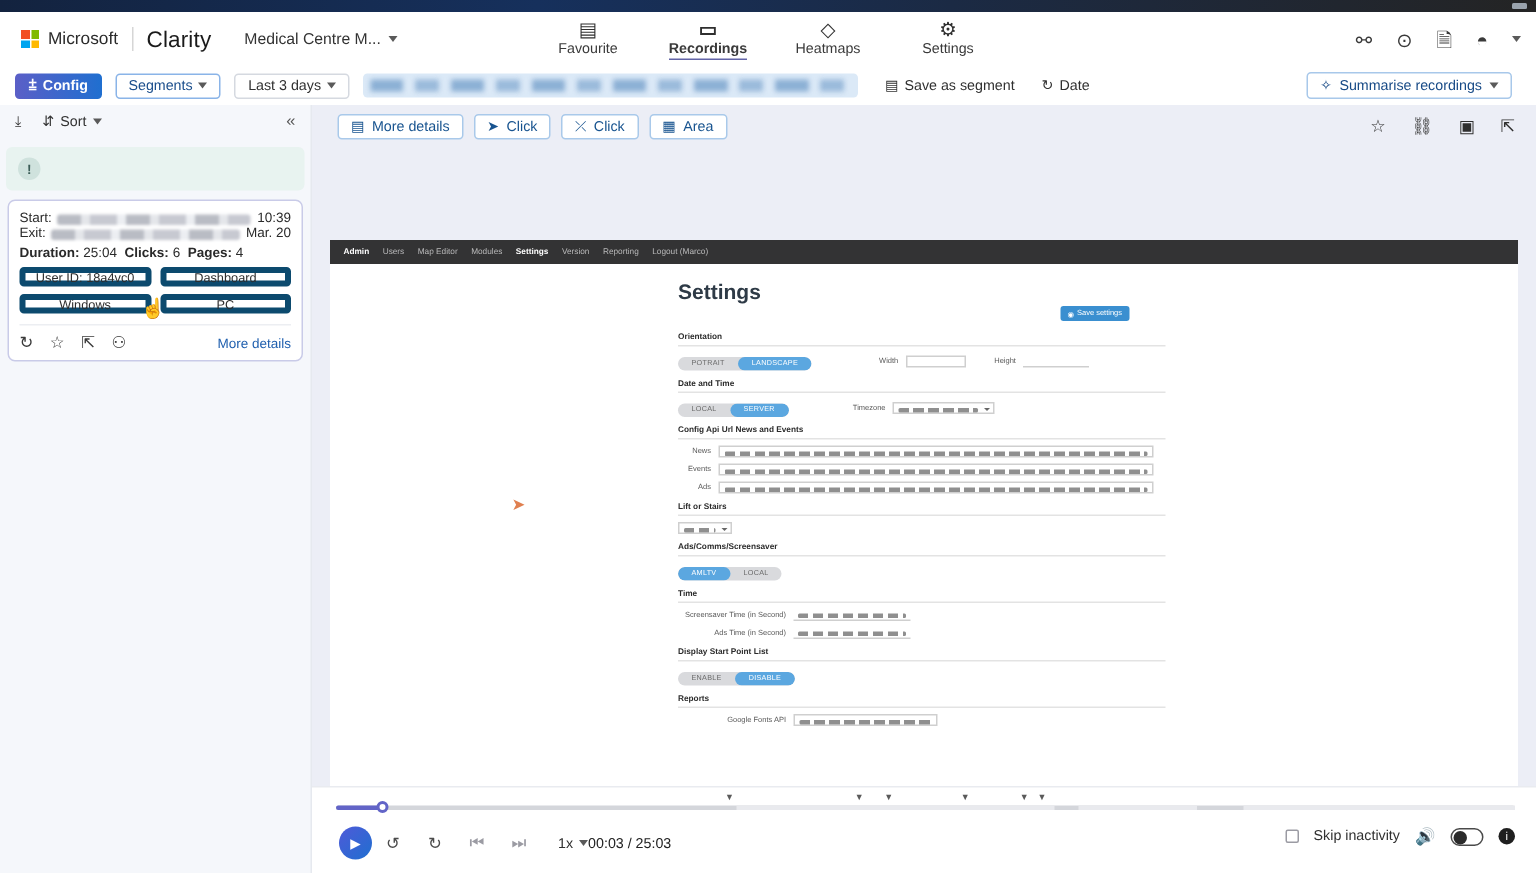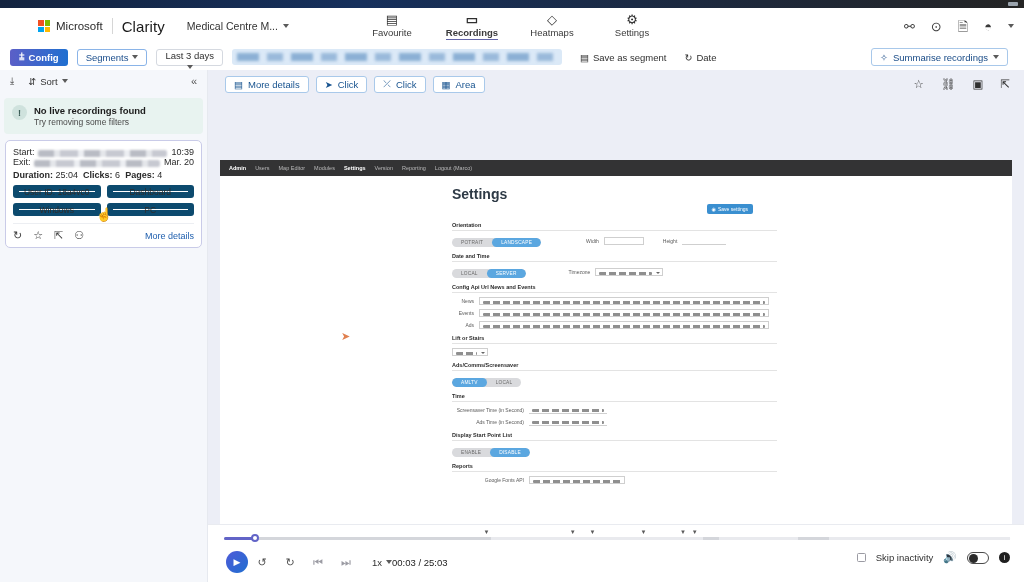--- a/index.html
+++ b/index.html
@@ -17,21 +17,21 @@
     background:linear-gradient(90deg,#13233f 0%,#16305c 35%,#1b2a44 62%,#242424 100%);
   }
   .browser-strip .win-btn{
     position:absolute; right:6px; top:2px; width:10px; height:4px;
     background:#9aa3ad; border-radius:1px;
   }
 
   
   .header{
     position:absolute; left:0; top:8px; width:1024px; height:36px;
-    background:#fff; display:flex; align-items:center;padding-left:24px;
+    background:#fff; display:flex; align-items:center;
   }
   .ms-logo{ display:flex; align-items:center; margin-left:14px; gap:6px;}
   .ms-grid{ width:12px; height:12px; display:grid; grid-template-columns:1fr 1fr; grid-template-rows:1fr 1fr; gap:1px;}
   .ms-grid i{ display:block; }
   .ms-grid i:nth-child(1){background:#f25022;}
   .ms-grid i:nth-child(2){background:#7fba00;}
   .ms-grid i:nth-child(3){background:#00a4ef;}
   .ms-grid i:nth-child(4){background:#ffb900;}
   .ms-name{ font-size:11.5px; color:#2b2b2b; }
   .divider-v{ width:1px; height:16px; background:#d6d6d6; margin:0 9px; }
@@ -113,21 +113,21 @@
   .rc-row{ display:flex; font-size:9px; color:#2a2a2a; }
   .rc-lab{ flex:0 0 auto; }
   .rc-blur{ flex:1 1 auto; height:7px; margin:3px 4px 0 3px; border-radius:2px;
     background:repeating-linear-gradient(90deg,#b9bcc4 0 16px,#e4e6ea 16px 22px,#c7c9d1 22px 40px,#eceef2 40px 46px);
     filter:blur(1.1px); }
   .rc-time{ flex:0 0 auto; text-align:right; font-size:9px; color:#2a2a2a; }
   .rc-meta{ font-size:9px; color:#2a2a2a; margin-top:3px;}
   .rc-meta b{ font-weight:bold;}
   .tagrow{ display:flex; gap:6px; margin-top:5px;}
   .tag{
-    flex:1 1 0; height:13px; border:6px solid #0c4a6e; border-radius:3px;
+    flex:1 1 0; height:13px; border:4px solid #0c4a6e; border-radius:3px;
     font-size:8.5px; color:#2d2d2d; display:flex; align-items:center; justify-content:center;
     background:#fff; position:relative;
   }
   .hand-cursor{ position:absolute; left:-16px; top:-2px; font-size:13px; }
   .rc-foot{ display:flex; align-items:center; gap:11px; margin-top:7px; border-top:1px solid #eceef2; padding-top:5px;}
   .rc-foot .fi{ font-size:11px; color:#3a3a3a; cursor:pointer;}
   .more-details{ margin-left:auto; color:#1f5fae; font-size:9px; cursor:pointer;}
 
   
   .player{
@@ -262,21 +262,21 @@
 
   <div class="filterbar">
     <div class="btn-filters">
       <span>⩲</span>
       <span>Config</span>
     </div>
     <div class="btn-outline">
       <span>Segments</span>
       <span class="chev"></span>
     </div>
-    <div class="btn-outline" style="border-color:#d5d9e0;color:#303030;flex-direction:column;">
+    <div class="btn-outline" style="border-color:#d5d9e0;color:#303030;">
       <span>Last 3 days</span>
       <span class="chev"></span>
     </div>
     <div class="blur-chip"></div>
     <div class="tool-link">
       <span>▤</span>
       <span>Save as segment</span>
     </div>
     <div class="tool-link">
       <span>↻</span>
@@ -296,24 +296,20 @@
         <span>⇵</span>
         <span>Sort</span>
         <span class="chev"></span>
       </span>
       <span class="sb-collapse">«</span>
     </div>
 
 
     <div class="alert">
       <span class="bang">!</span>
-      <div>
-        <div class="t1">No live recordings found</div>
-        <div class="t2">Try removing some filters</div>
-      </div>
     </div>
 
     <div class="rec-card">
       <div class="rc-row">
         <span class="rc-lab">Start:</span>
         <span class="rc-blur"></span>
         <span class="rc-time">10:39</span>
       </div>
       <div class="rc-row">
         <span class="rc-lab">Exit:</span>

